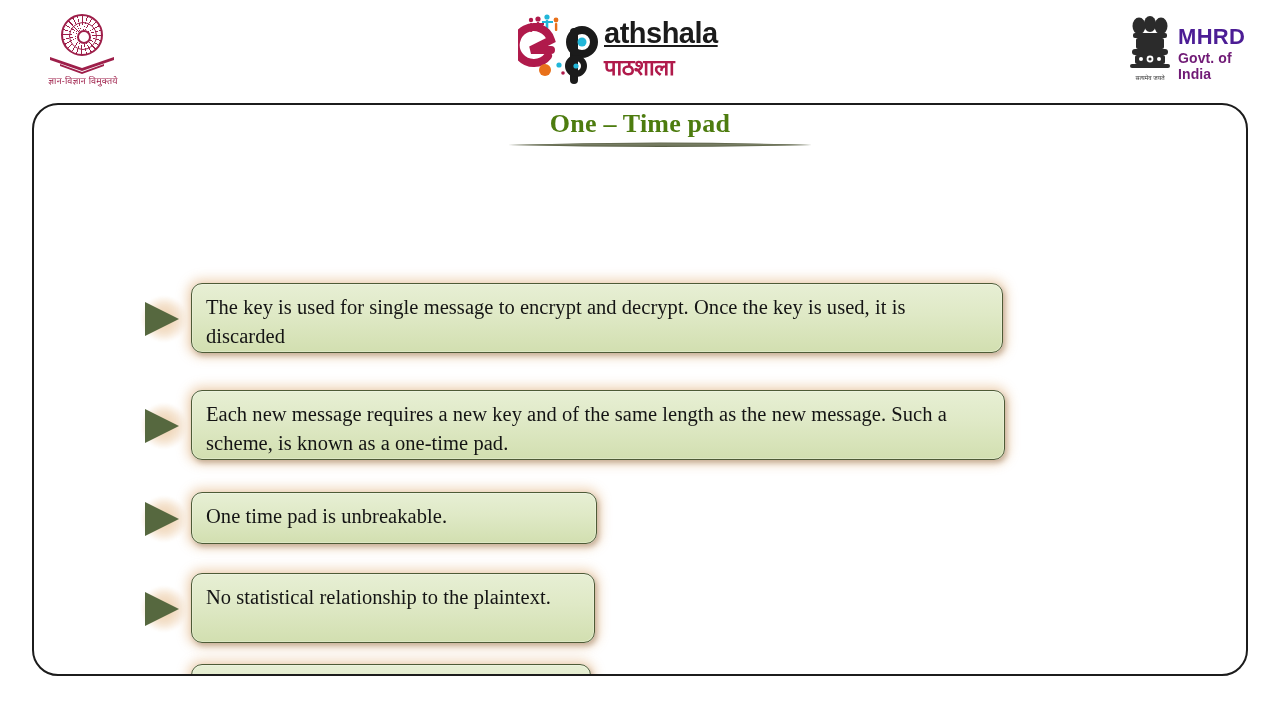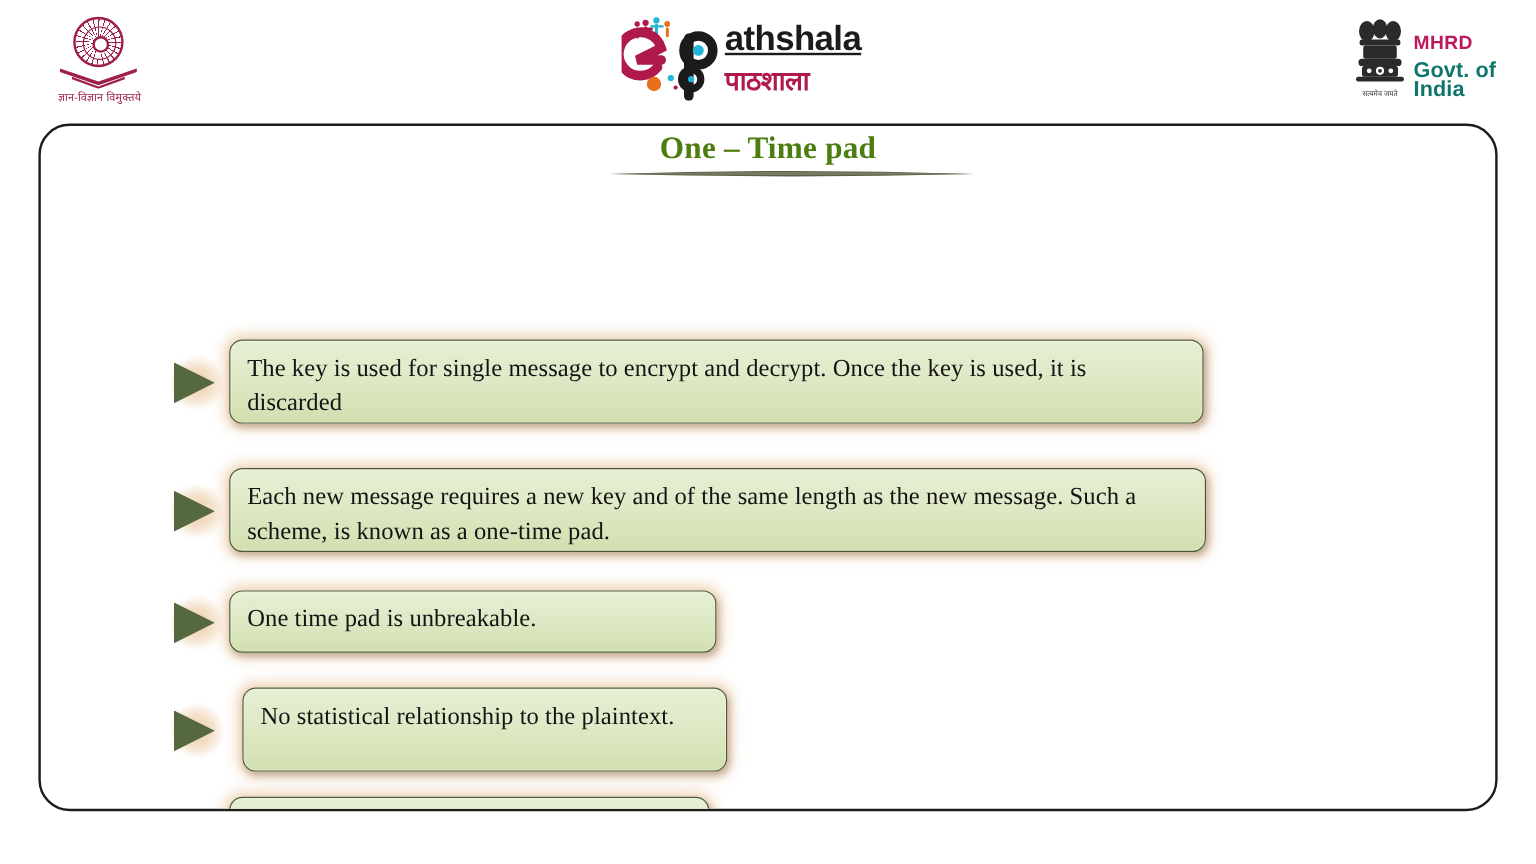--- a/index.html
+++ b/index.html
@@ -124,31 +124,31 @@
     text-align: center;
     font-family: "Liberation Sans", sans-serif;
     font-size: 6px;
     color: #333333;
     white-space: nowrap;
   }
   .mhrd-txt { position: absolute; left: 52px; top: 14px; }
   .mhrd-title {
     font-family: "Liberation Sans", sans-serif;
     font-weight: bold;
-    font-size: 16px;
+    font-size: 22px;
     line-height: 22px;
-    color: #be185d;
+    color: #4c1d95;
     letter-spacing: 0.3px;
   }
   .mhrd-sub {
     font-family: "Liberation Sans", sans-serif;
     font-weight: bold;
-    font-size: 18px;
+    font-size: 14px;
     line-height: 16px;
-    color: #0f766e;
+    color: #701a75;
     margin-top: 2px;
     letter-spacing: 0.1px;
   }
 
   
   #frame {
     position: absolute;
     left: 32px; top: 103px;
     width: 1216px; height: 573px;
     border: 2px solid #1c1c1c;
@@ -231,21 +231,21 @@
     letter-spacing: 0.05px;
   }
 
   
   #row-1 { left: 103px; top: 178px; }
   #row-1 .tbox { width: 812px; height: 70px; }
   #row-2 { left: 103px; top: 285px; }
   #row-2 .tbox { width: 814px; height: 70px; }
   #row-3 { left: 103px; top: 387px; }
   #row-3 .tbox { width: 406px; height: 52px; }
-  #row-4 { left: 103px; top: 468px; gap: 11px; }
+  #row-4 { left: 103px; top: 468px; }
   #row-4 .tbox { width: 404px; height: 70px; }
   #row-5 { left: 103px; top: 559px; }
   #row-5 .tbox { width: 400px; height: 70px; }
 </style>
 </head>
 <body>
 
 <div id="slide">
 
   <div id="header">

